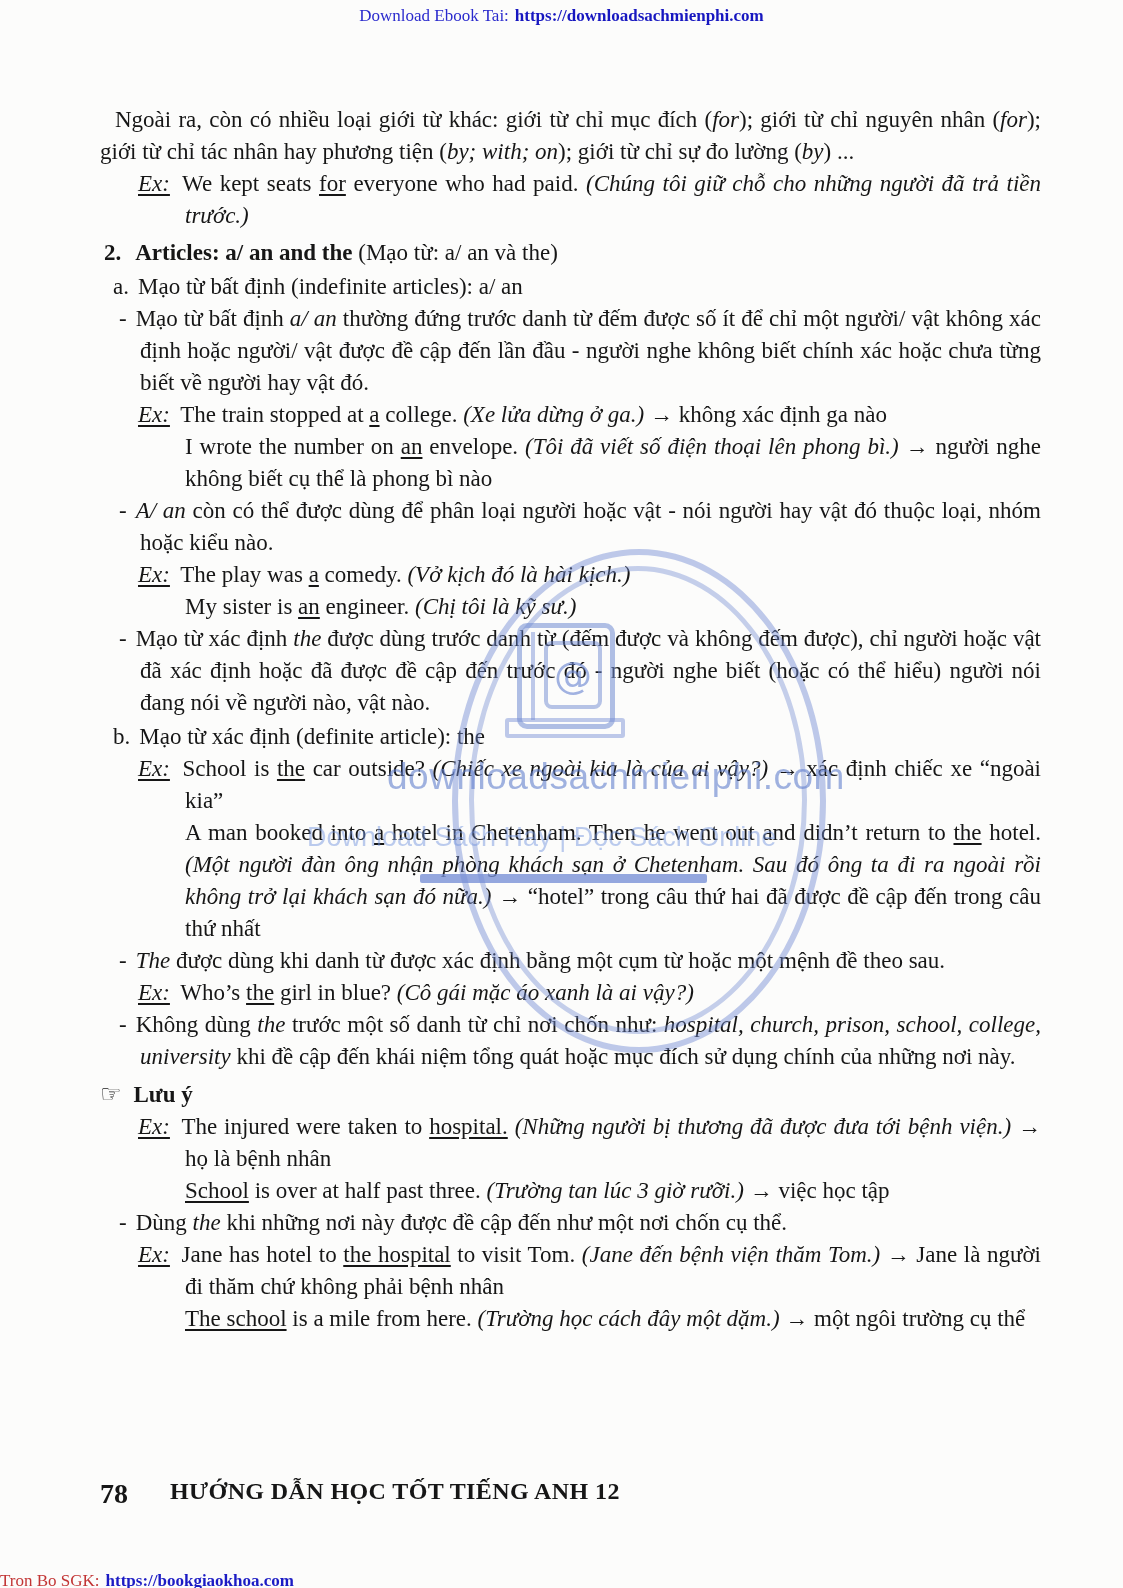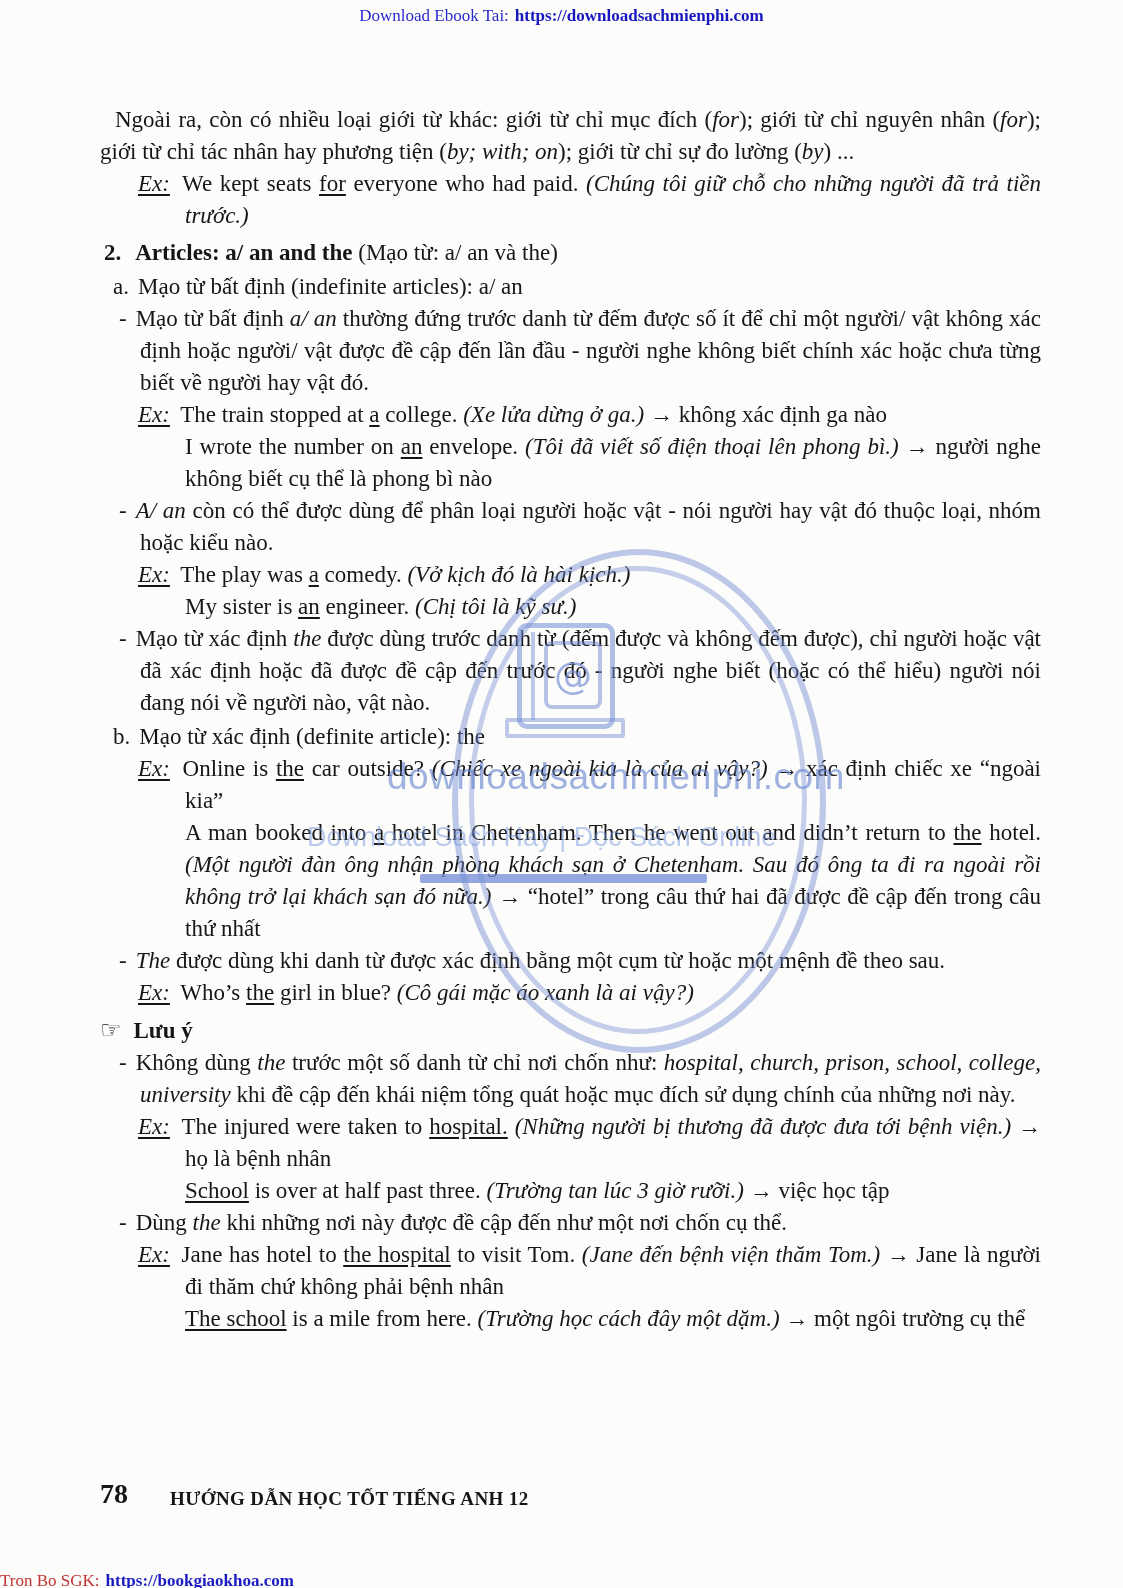--- a/index.html
+++ b/index.html
@@ -24,23 +24,23 @@
   .note{margin-top:5px;}
   .s-n{}
   .s-i{font-style:italic;}
   .s-u{text-decoration:underline;text-underline-offset:3px;}
   .s-b{font-weight:700;}
   .s-m{font-weight:700;margin-right:14px;}
   .s-a{margin-right:9px;}
   .s-ic{font-family:"DejaVu Sans",sans-serif;margin-right:12px;font-size:24px;}
   .ex .s-u:first-child{margin-right:5px;font-style:italic;}
   
-  .page-footer{position:absolute;left:100px;top:1478px;display:flex;align-items:flex-end;gap:42px;z-index:1;}
+  .page-footer{position:absolute;left:100px;top:1478px;display:flex;align-items:flex-start;gap:42px;z-index:1;}
   .pgnum{font-size:28px;font-weight:700;}
-  .book{font-size:19px;font-weight:700;letter-spacing:0.4px;}
+  .book{font-size:24px;font-weight:700;letter-spacing:0.4px;}
   
   .wm{position:absolute;inset:0;pointer-events:none;z-index:3;}
   .wm-ring{position:absolute;border-radius:50%;}
   .ring-o{left:452px;top:549px;width:362px;height:492px;border:6px solid rgba(112,138,210,0.45);}
   .ring-i{left:469px;top:566px;width:328px;height:458px;border:5px solid rgba(112,138,210,0.40);}
   .wm-book{position:absolute;left:517px;top:623px;width:88px;height:96px;
            border:5px solid rgba(112,138,210,0.55);border-radius:10px;}
   .wm-book .spine{position:absolute;left:9px;top:4px;bottom:4px;width:0;border-left:4px solid rgba(112,138,210,0.45);}
   .wm-at{position:absolute;left:22px;top:13px;width:50px;height:60px;border:4px solid rgba(112,138,210,0.5);
          border-radius:8px;display:flex;align-items:center;justify-content:center;
@@ -69,26 +69,26 @@
       <p class="blk heading"><span class="s-m">2.</span><span class="s-b">Articles: a/ an and the</span><span class="s-n"> (Mạo từ: a/ an và the)</span></p>
       <p class="blk sub"><span class="s-a">a.</span><span class="s-n">Mạo từ bất định (indefinite articles): a/ an</span></p>
       <p class="blk bullet"><span class="s-a">-</span><span class="s-n">Mạo từ bất định </span><span class="s-i">a/ an</span><span class="s-n"> thường đứng trước danh từ đếm được số ít để chỉ một người/ vật không xác định hoặc người/ vật được đề cập đến lần đầu - người nghe không biết chính xác hoặc chưa từng biết về người hay vật đó.</span></p>
       <p class="blk ex"><span class="s-u">Ex:</span><span class="s-n"> The train stopped at </span><span class="s-u">a</span><span class="s-n"> college. </span><span class="s-i">(Xe lửa dừng ở ga.)</span><span class="s-n"> → không xác định ga nào</span></p>
       <p class="blk excont"><span class="s-n">I wrote the number on </span><span class="s-u">an</span><span class="s-n"> envelope. </span><span class="s-i">(Tôi đã viết số điện thoại lên phong bì.)</span><span class="s-n"> → người nghe không biết cụ thể là phong bì nào</span></p>
       <p class="blk bullet"><span class="s-a">-</span><span class="s-i">A/ an</span><span class="s-n"> còn có thể được dùng để phân loại người hoặc vật - nói người hay vật đó thuộc loại, nhóm hoặc kiểu nào.</span></p>
       <p class="blk ex"><span class="s-u">Ex:</span><span class="s-n"> The play was </span><span class="s-u">a</span><span class="s-n"> comedy. </span><span class="s-i">(Vở kịch đó là hài kịch.)</span></p>
       <p class="blk excont"><span class="s-n">My sister is </span><span class="s-u">an</span><span class="s-n"> engineer. </span><span class="s-i">(Chị tôi là kỹ sư.)</span></p>
       <p class="blk bullet"><span class="s-a">-</span><span class="s-n">Mạo từ xác định </span><span class="s-i">the</span><span class="s-n"> được dùng trước danh từ (đếm được và không đếm được), chỉ người hoặc vật đã xác định hoặc đã được đề cập đến trước đó - người nghe biết (hoặc có thể hiểu) người nói đang nói về người nào, vật nào.</span></p>
       <p class="blk sub"><span class="s-a">b.</span><span class="s-n">Mạo từ xác định (definite article): the</span></p>
-      <p class="blk ex"><span class="s-u">Ex:</span><span class="s-n"> Online is </span><span class="s-u">the</span><span class="s-n"> car outside? </span><span class="s-i">(Chiếc xe ngoài kia là của ai vậy?)</span><span class="s-n"> → xác định chiếc xe “ngoài kia”</span></p>
+      <p class="blk ex"><span class="s-u">Ex:</span><span class="s-n"> School is </span><span class="s-u">the</span><span class="s-n"> car outside? </span><span class="s-i">(Chiếc xe ngoài kia là của ai vậy?)</span><span class="s-n"> → xác định chiếc xe “ngoài kia”</span></p>
       <p class="blk excont"><span class="s-n">A man booked into </span><span class="s-u">a</span><span class="s-n"> hotel in Chetenham. Then he went out and didn’t return to </span><span class="s-u">the</span><span class="s-n"> hotel. </span><span class="s-i">(Một người đàn ông nhận phòng khách sạn ở Chetenham. Sau đó ông ta đi ra ngoài rồi không trở lại khách sạn đó nữa.)</span><span class="s-n"> → “hotel” trong câu thứ hai đã được đề cập đến trong câu thứ nhất</span></p>
       <p class="blk bullet"><span class="s-a">-</span><span class="s-i">The</span><span class="s-n"> được dùng khi danh từ được xác định bằng một cụm từ hoặc một mệnh đề theo sau.</span></p>
       <p class="blk ex"><span class="s-u">Ex:</span><span class="s-n"> Who’s </span><span class="s-u">the</span><span class="s-n"> girl in blue? </span><span class="s-i">(Cô gái mặc áo xanh là ai vậy?)</span></p>
+      <p class="blk bullet"><span class="s-a">-</span><span class="s-n">Không dùng </span><span class="s-i">the</span><span class="s-n"> trước một số danh từ chỉ nơi chốn như: </span><span class="s-i">hospital, church, prison, school, college, university</span><span class="s-n"> khi đề cập đến khái niệm tổng quát hoặc mục đích sử dụng chính của những nơi này.</span></p>
       <p class="blk note"><span class="s-ic">☞</span><span class="s-b">Lưu ý</span></p>
-      <p class="blk bullet"><span class="s-a">-</span><span class="s-n">Không dùng </span><span class="s-i">the</span><span class="s-n"> trước một số danh từ chỉ nơi chốn như: </span><span class="s-i">hospital, church, prison, school, college, university</span><span class="s-n"> khi đề cập đến khái niệm tổng quát hoặc mục đích sử dụng chính của những nơi này.</span></p>
       <p class="blk ex"><span class="s-u">Ex:</span><span class="s-n"> The injured were taken to </span><span class="s-u">hospital.</span><span class="s-n"> </span><span class="s-i">(Những người bị thương đã được đưa tới bệnh viện.)</span><span class="s-n"> → họ là bệnh nhân</span></p>
       <p class="blk excont"><span class="s-u">School</span><span class="s-n"> is over at half past three. </span><span class="s-i">(Trường tan lúc 3 giờ rưỡi.)</span><span class="s-n"> → việc học tập</span></p>
       <p class="blk bullet"><span class="s-a">-</span><span class="s-n">Dùng </span><span class="s-i">the</span><span class="s-n"> khi những nơi này được đề cập đến như một nơi chốn cụ thể.</span></p>
       <p class="blk ex"><span class="s-u">Ex:</span><span class="s-n"> Jane has hotel to </span><span class="s-u">the hospital</span><span class="s-n"> to visit Tom. </span><span class="s-i">(Jane đến bệnh viện thăm Tom.)</span><span class="s-n"> → Jane là người đi thăm chứ không phải bệnh nhân</span></p>
       <p class="blk excont"><span class="s-u">The school</span><span class="s-n"> is a mile from here. </span><span class="s-i">(Trường học cách đây một dặm.)</span><span class="s-n"> → một ngôi trường cụ thể</span></p>
     </div>
 
   <div class="wm">
     <div class="wm-ring ring-o"></div>
     <div class="wm-ring ring-i"></div>

